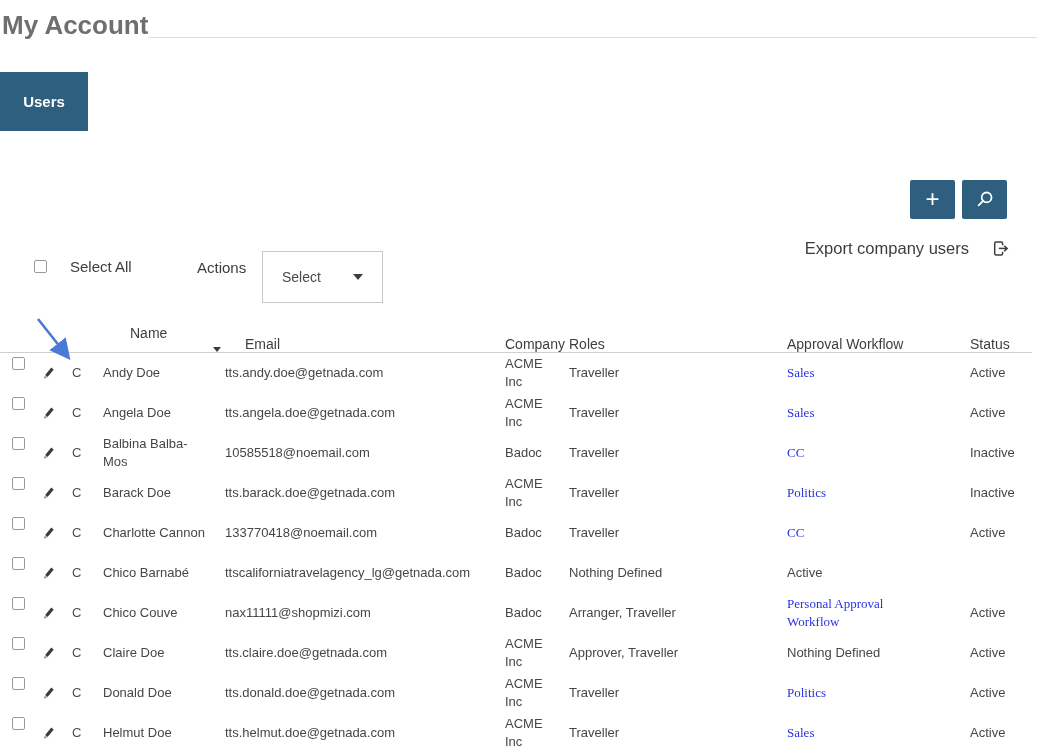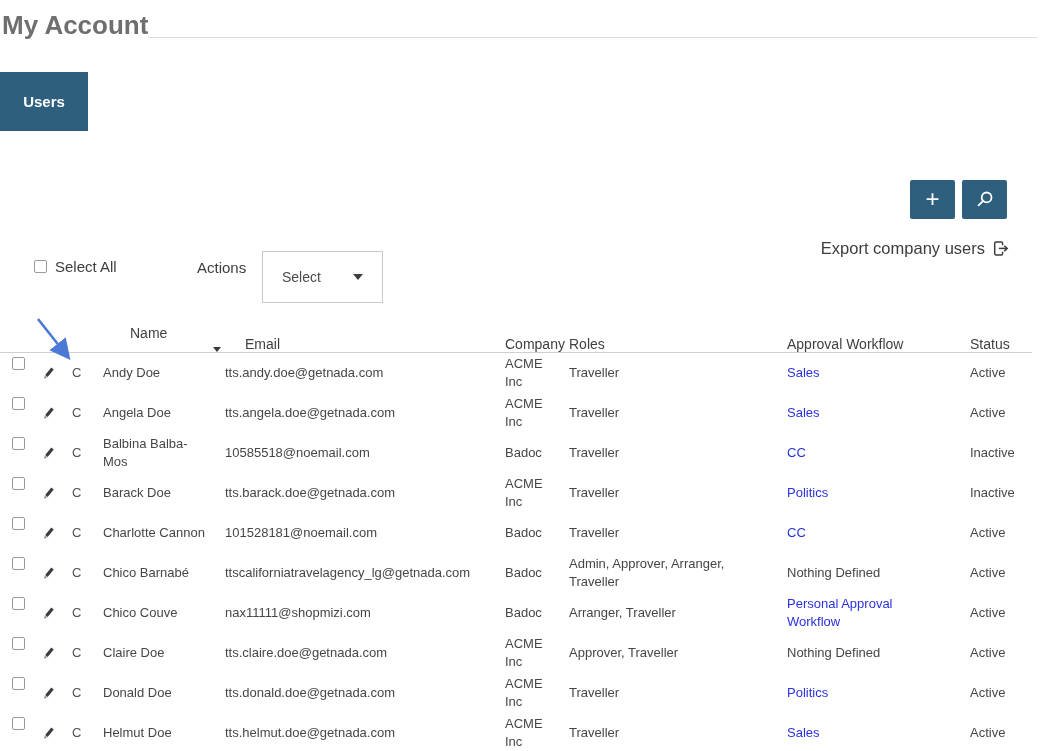--- a/index.html
+++ b/index.html
@@ -22,25 +22,25 @@
   .tab{position:absolute;left:0;top:72px;width:88px;height:59px;background:var(--accent);
        color:#fff;font-size:15px;font-weight:bold;display:flex;align-items:center;justify-content:center;cursor:pointer;}
 
   
   .btn-group{position:absolute;top:180px;left:910px;display:flex;gap:7px;}
   .sq-btn{width:45px;height:39px;background:var(--accent);border:none;border-radius:2px;
           display:flex;align-items:center;justify-content:center;color:#fff;cursor:pointer;}
   .plus-glyph{font-size:24px;font-weight:400;line-height:1;margin-top:-2px;}
 
   
-  .export{position:absolute;top:239px;right:30px;display:flex;align-items:center;gap:7px;cursor:pointer;}
+  .export{position:absolute;top:239px;right:30px;display:flex;align-items:center;gap:23px;cursor:pointer;}
   .export-label{font-size:16.5px;color:var(--text);}
 
   
-  .select-all{position:absolute;left:34px;top:258px;display:flex;align-items:center;gap:8px;font-size:15px;}
+  .select-all{position:absolute;left:34px;top:258px;display:flex;align-items:center;gap:23px;font-size:15px;}
   .actions-label{position:absolute;left:197px;top:259px;font-size:15px;}
   .dropdown{position:absolute;left:262px;top:251px;width:121px;height:52px;border:1px solid #c9c9c9;
             background:#fff;display:flex;align-items:center;padding:0 19px;cursor:pointer;}
   .dropdown .val{font-size:14px;color:#4a4a4a;}
   .caret{width:0;height:0;border-left:5px solid transparent;border-right:5px solid transparent;
          border-top:6px solid #3d3d3d;margin-left:auto;}
   input[type="checkbox"]{width:13px;height:13px;appearance:none;border:1px solid #9a9a9a;
         border-radius:2px;background:#fff;cursor:pointer;}
 
   
@@ -55,21 +55,21 @@
   .trow{height:40px;align-items:center;font-size:13px;color:#464646;}
   .cell{display:flex;align-items:center;min-width:0;}
   .cell-check{align-self:start;padding-top:4px;}
   .cell-check input{margin-left:4px;}
   .cell-edit svg{margin-left:2px;cursor:pointer;}
   .cell-c{color:#4f4f4f;}
   .wrap{display:block;line-height:1.35;padding-right:10px;word-break:normal;}
   .cell-name .wrap{padding-left:3px;padding-right:14px;}
   .cell-company .wrap{padding-right:14px;}
   .cell-workflow .wrap{padding-right:45px;}
-  .link{color:var(--link);cursor:pointer;}
+  .link{color:var(--link);cursor:pointer;font-family:Liberation Serif, serif;}
 
   
   .annot{position:absolute;left:28px;top:308px;pointer-events:none;}
 </style>
 </head>
 <body>
 
 <div class="stage">
 
   <div class="page-title">My Account</div>
@@ -266,21 +266,21 @@
               <path d="M4.9 10.6 L7.3 12.6 L3.9 13.7 Z" fill="#8e8e94"></path>
             </svg>
           </div>
           <div class="cell cell-c">
             <span class="wrap">C</span>
           </div>
           <div class="cell cell-name">
             <span class="wrap">Charlotte Cannon</span>
           </div>
           <div class="cell cell-email">
-            <span class="wrap">101528181@noemail.com</span>
+            <span class="wrap">133770418@noemail.com</span>
           </div>
           <div class="cell cell-company">
             <span class="wrap">Badoc</span>
           </div>
           <div class="cell cell-roles">
             <span class="wrap">Traveller</span>
           </div>
           <div class="cell cell-workflow">
             <span class="wrap link">CC</span>
           </div>
@@ -302,23 +302,20 @@
             <span class="wrap">C</span>
           </div>
           <div class="cell cell-name">
             <span class="wrap">Chico Barnabé</span>
           </div>
           <div class="cell cell-email">
             <span class="wrap">ttscaliforniatravelagency_lg@getnada.com</span>
           </div>
           <div class="cell cell-company">
             <span class="wrap">Badoc</span>
-          </div>
-          <div class="cell cell-roles">
-            <span class="wrap">Admin, Approver, Arranger, Traveller</span>
           </div>
           <div class="cell cell-workflow">
             <span class="wrap">Nothing Defined</span>
           </div>
           <div class="cell cell-status">
             <span class="wrap">Active</span>
           </div>
         </div>
         <div class="grid trow">
           <div class="cell cell-check">

